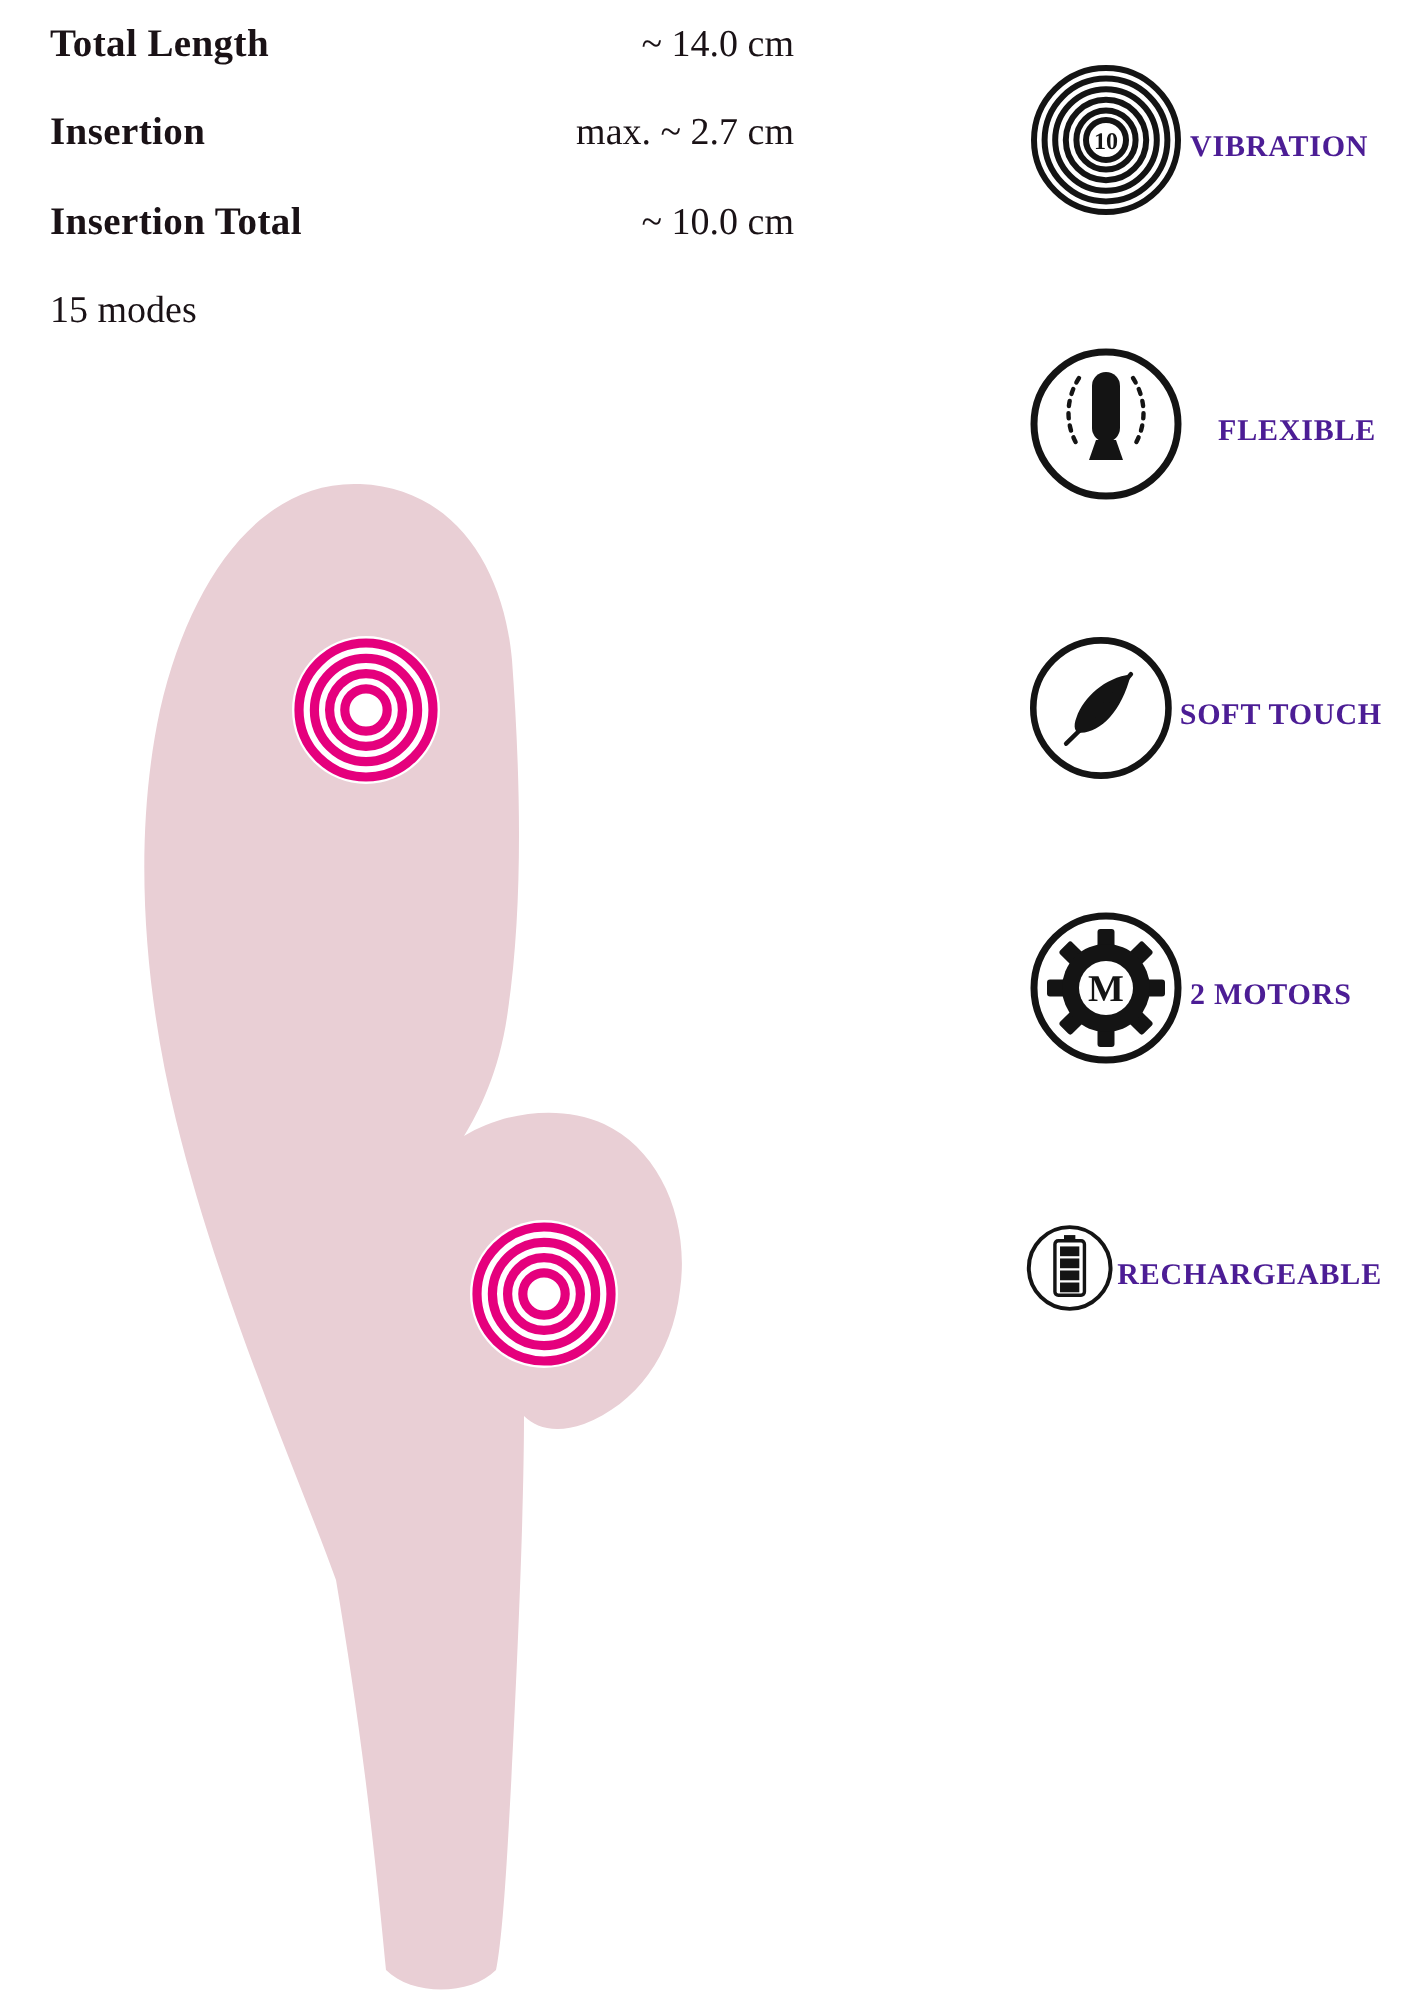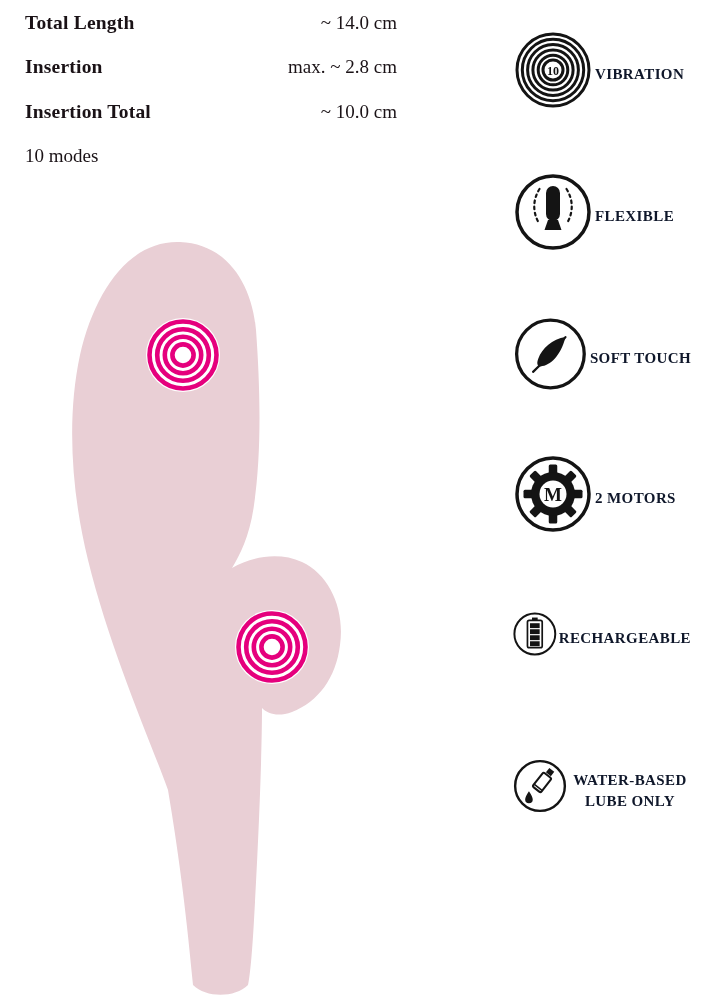--- a/index.html
+++ b/index.html
@@ -25,55 +25,55 @@
   
   .product { position:absolute; left:40px; top:230px; }
 
   
   .features { position:absolute; left:511px; top:0; width:180px; height:1000px; }
   .feature {
     position:absolute; left:0; width:180px;
     display:flex; align-items:center;
   }
   .f1 { top:28px; }
-  .f2 { top:170px; }
+  .f2 { top:170px;gap:14px; }
   .f3 { top:312px; }
   .f4 { top:452px; }
   .f5 { top:592px; }
   .f6 { top:744px; }
   .feature-label {
     margin-top:9px;
     font-weight:700; font-size:15px; letter-spacing:0.4px;
-    text-align:center; line-height:1.38; color:#0f172a;
+    text-align:center; line-height:1.38; color:#4c1d95;
     white-space:nowrap;
   }
   .feature-label.wrap { white-space:normal; max-width:122px; }
 
   svg text { font-family:"Liberation Serif","DejaVu Serif",serif; }
 </style>
 </head>
 <body>
 
 <div class="page">
 
   <div class="specs">
     <div class="spec-row">
       <span class="spec-label">Total Length</span>
       <span class="spec-value">~ 14.0 cm</span>
     </div>
     <div class="spec-row">
       <span class="spec-label">Insertion</span>
-      <span class="spec-value">max. ~ 2.8 cm</span>
+      <span class="spec-value">max. ~ 2.7 cm</span>
     </div>
     <div class="spec-row">
       <span class="spec-label">Insertion Total</span>
       <span class="spec-value">~ 10.0 cm</span>
     </div>
     <div class="spec-row">
-      <span class="spec-value">10 modes</span>
+      <span class="spec-value">15 modes</span>
     </div>
   </div>
 
   <svg class="product" width="330" height="770" viewBox="0 0 330 770">
     <path d="M 153 755
          C 145 670 138 620 128 560
          C 110 510 70 420 48 330
          C 32 265 26 190 40 125
          C 55 60 90 10 140 12
          C 188 14 212 55 216 100
@@ -173,27 +173,15 @@
         <g fill="#141414">
           <rect x="33.5" y="23" width="17" height="8.6"></rect>
           <rect x="33.5" y="33.6" width="17" height="8.6"></rect>
           <rect x="33.5" y="44.2" width="17" height="8.6"></rect>
           <rect x="33.5" y="54.8" width="17" height="8.6"></rect>
         </g>
       </svg>
       <div class="feature-label">RECHARGEABLE</div>
     </div>
 
-    <div class="feature f6">
-      <svg width="84" height="84" viewBox="0 0 84 84">
-        <circle cx="42" cy="42" r="36" fill="none" stroke="#141414" stroke-width="3.5"></circle>
-        <g transform="rotate(38,44,38)">
-          <rect x="36.5" y="23.5" width="15" height="26" rx="2.5" fill="none" stroke="#141414" stroke-width="3"></rect>
-          <rect x="39.5" y="13.5" width="9" height="8" fill="#141414"></rect>
-          <line x1="37" y1="45.5" x2="51" y2="45.5" stroke="#141414" stroke-width="2.2"></line>
-        </g>
-        <path d="M26 49.5 C22.5 55 20.5 58.6 20.5 61.4 A5.5 5.5 0 0 0 31.5 61.4 C31.5 58.6 29.5 55 26 49.5 Z" fill="#141414"></path>
-      </svg>
-      <div class="feature-label wrap">WATER-BASED LUBE ONLY</div>
-    </div>
 
   </div>
 </div>
 
 </body></html>

